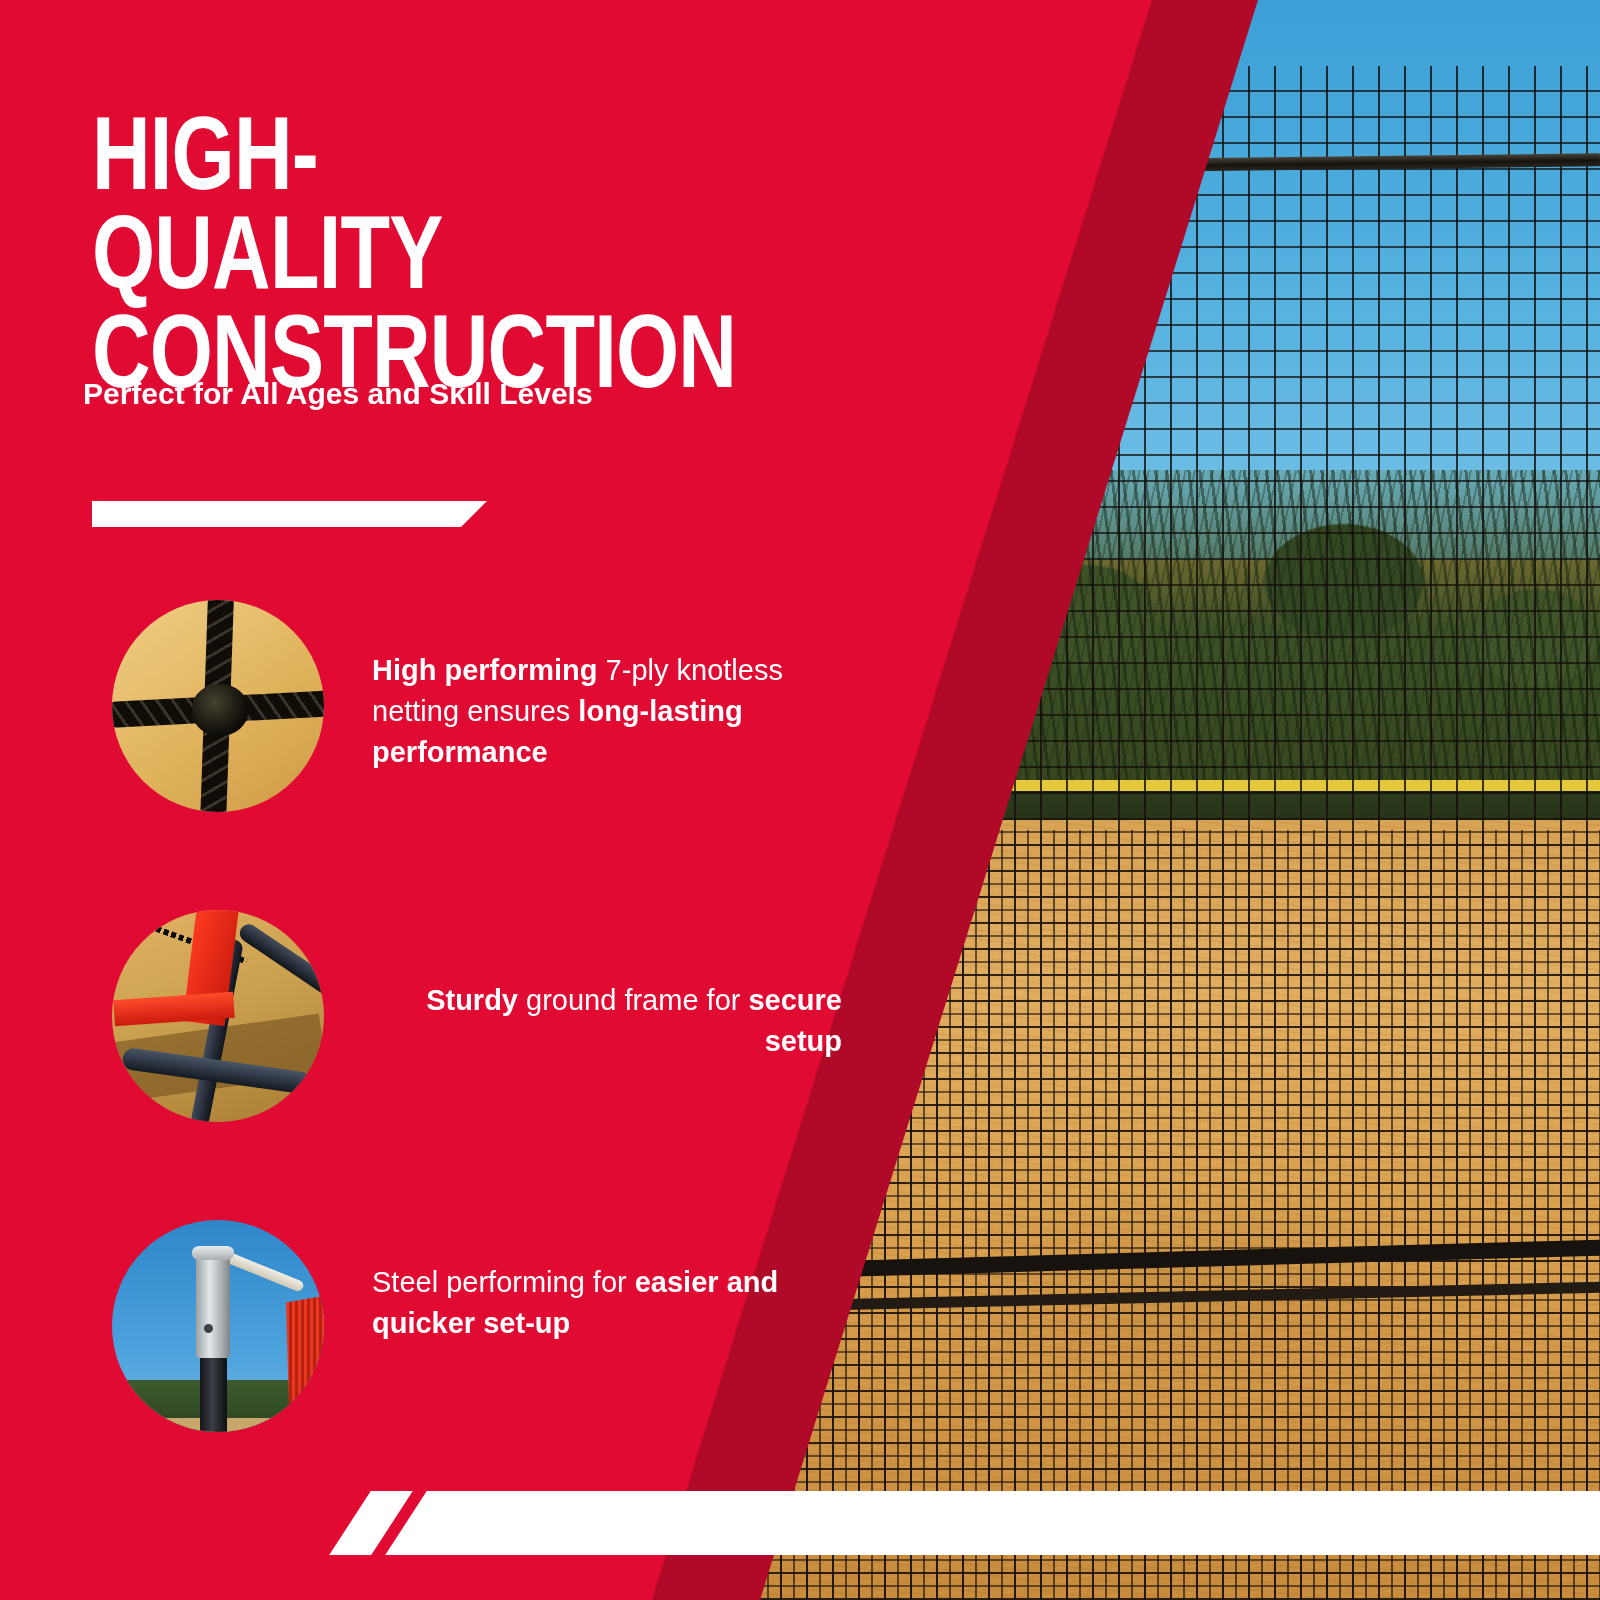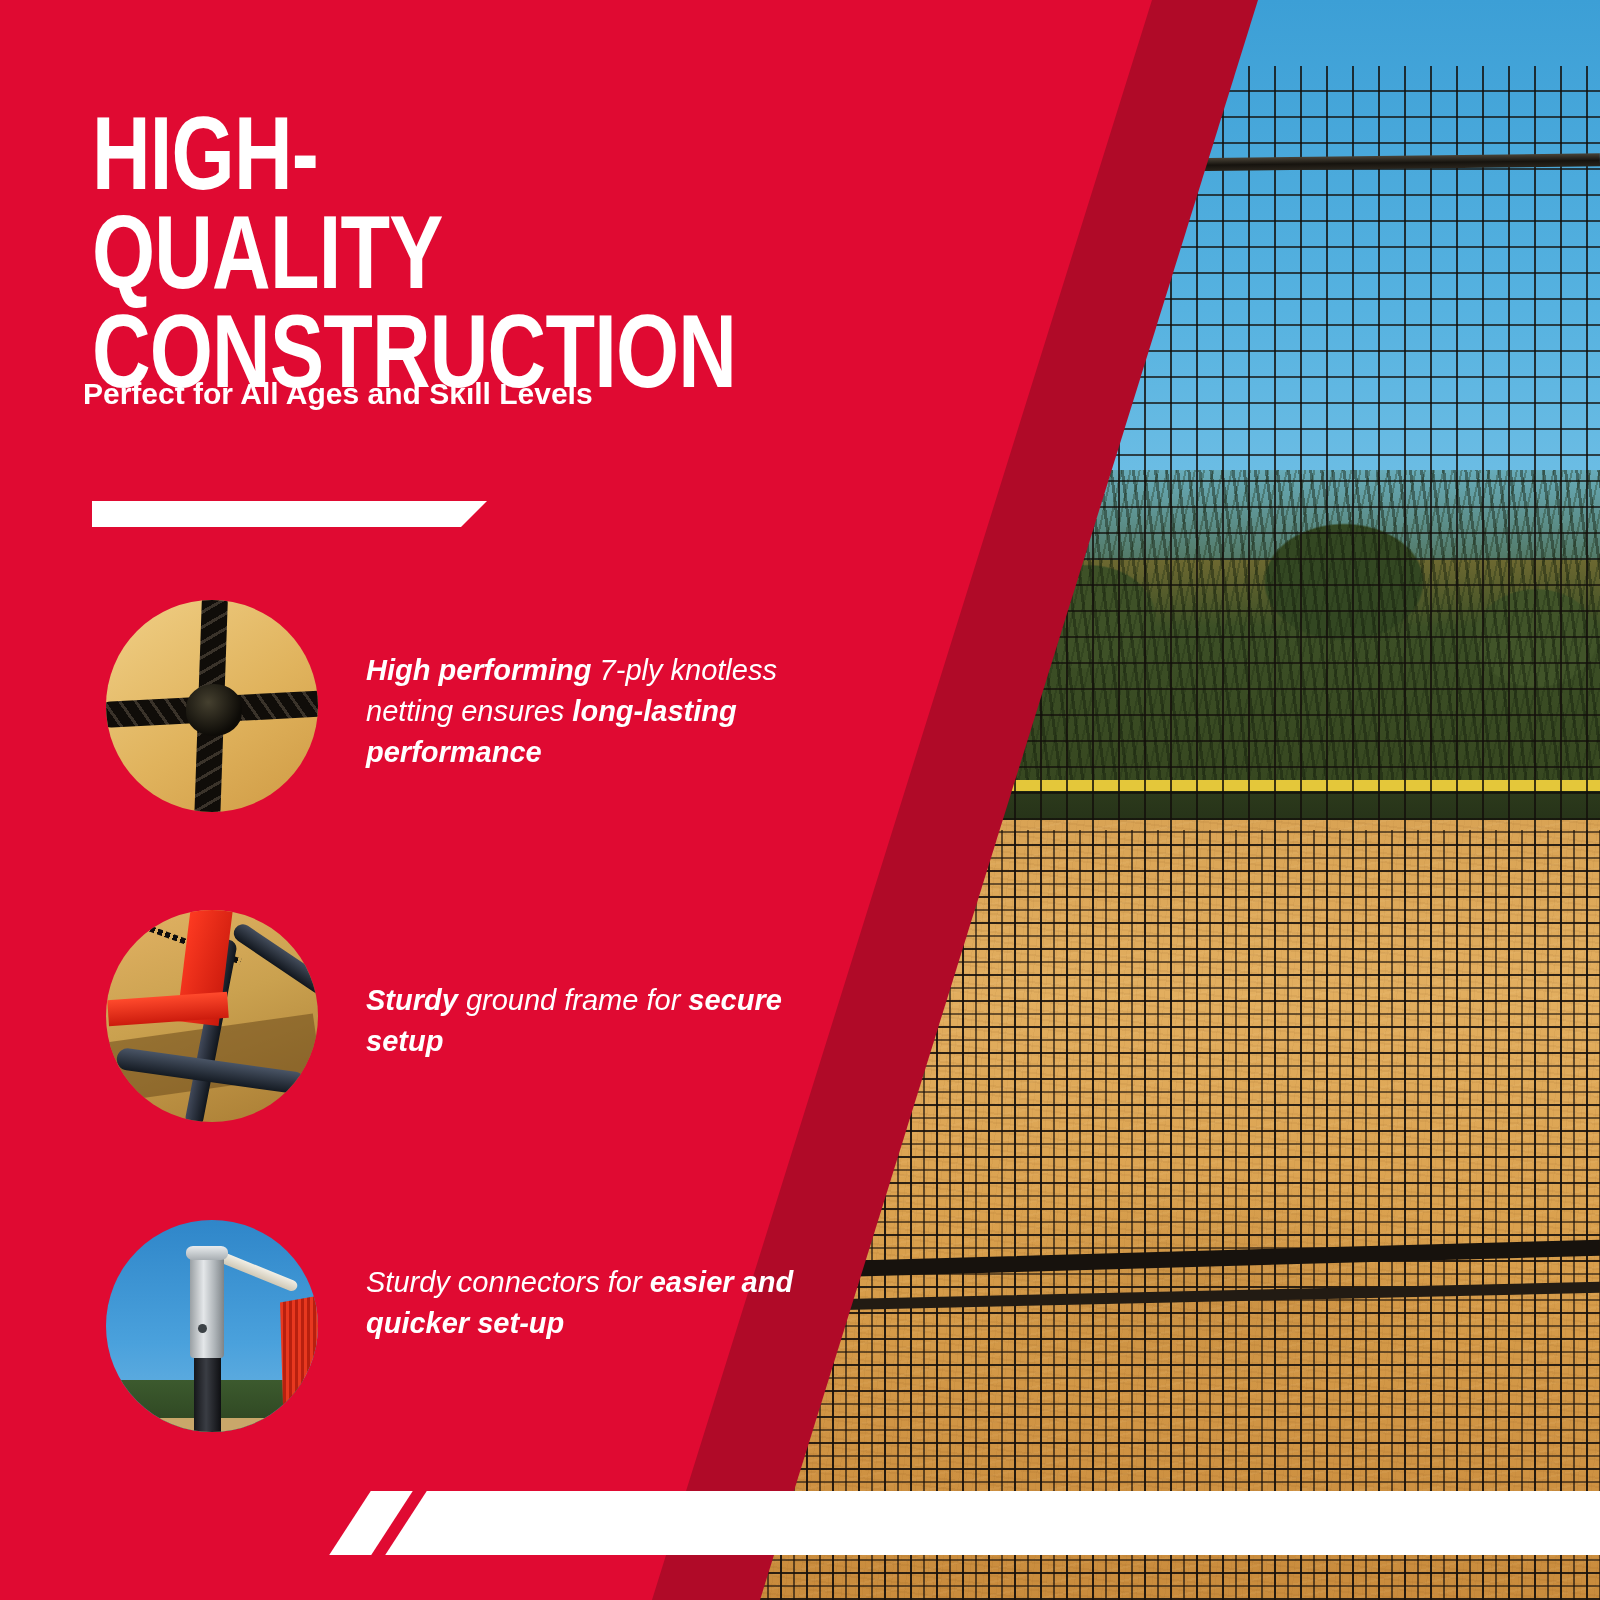--- a/index.html
+++ b/index.html
@@ -154,36 +154,36 @@
     color:#fff; font-weight:700; font-size:30px; line-height:1.28;
   }
 
   .rule{
     position:absolute; left:92px; top:501px;
     width:395px; height:26px; background:#fff;
     clip-path: polygon(0 0, 100% 0, calc(100% - 26px) 100%, 0 100%);
   }
 
   
-  .feature{ position:absolute; left:88px; width:760px; height:240px;font-style:italic; }
+  .feature{ position:absolute; left:94px; width:760px; height:240px; }
   .f1{ top:600px; }
   .f2{ top:910px; }
   .f3{ top:1220px; }
 
   .thumb{
     position:absolute; left:18px; top:0;
     width:212px; height:212px; border-radius:50%;
     overflow:hidden;
   }
   .ftext{
     position:absolute; left:278px; top:50px; width:470px;
     color:#fff; font-size:29px; line-height:1.42;
   }
   .f3 .ftext{ top:42px; }
-  .f2 .ftext{ top:70px; }
+  .f2 .ftext{ top:70px;text-align:right; }
   .ftext b{ font-weight:700; }
 
   
   .t1{ background:linear-gradient(145deg,#f0cf86,#e0b35d 55%,#cf9a44); }
   .t1 .rope-h{
     position:absolute; left:-8px; top:96px; width:240px; height:26px;
     background:
       repeating-linear-gradient(58deg, #100d09 0 5px, #3a332a 5px 8px, #100d09 8px 13px);
     border-radius:13px; transform:rotate(-3deg);
   }
@@ -360,21 +360,21 @@
         <div class="horizon"></div>
         <div class="ground"></div>
         <div class="netred"></div>
         <div class="rope"></div>
         <div class="pole"></div>
         <div class="steel"></div>
         <div class="steel-cap"></div>
         <div class="bolt"></div>
       </div>
       <div class="ftext">
-        <span>Sturdy connectors for </span><b>easier and quicker set-up</b>
+        <span>Steel performing for </span><b>easier and quicker set-up</b>
       </div>
     </div>
   </div>
 
   <div class="slash sl1"></div>
   <div class="slash sl2"></div>
   <div class="slash sl3"></div>
   <div class="bottom-bar"></div>
 
 </div>

